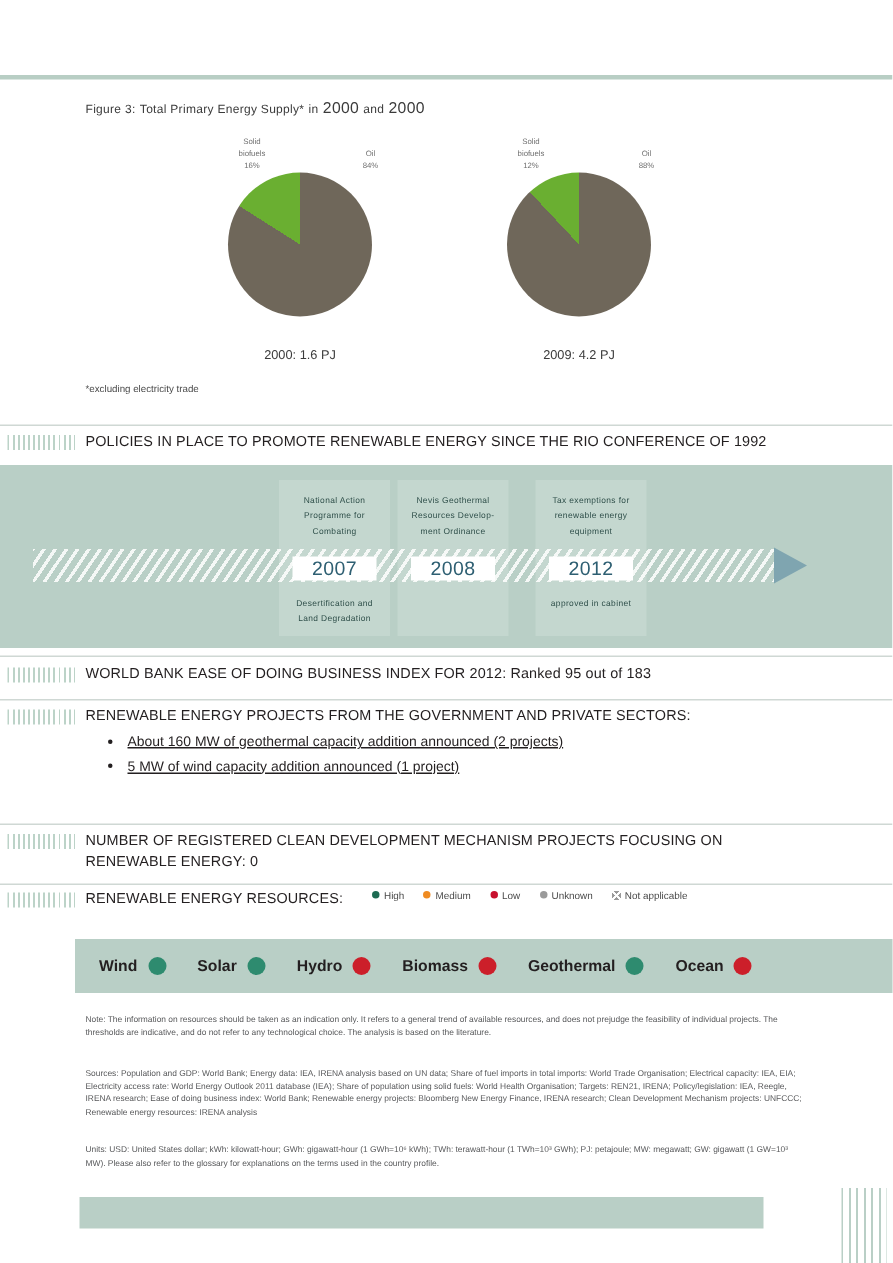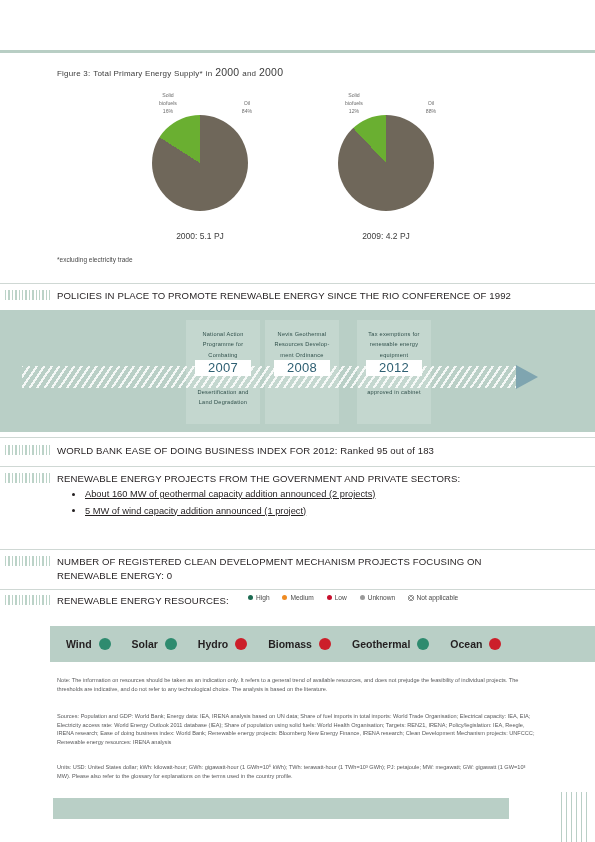--- a/index.html
+++ b/index.html
@@ -147,21 +147,21 @@
   .tl-top, .tl-bot {
     font-size: 5.6px;
     line-height: 1.85;
     letter-spacing: .25px;
     color: #2f4f4a;
     padding: 0 4px;
   }
   .tl-top { padding-top: 9px; }
   .tl-bot { padding-top: 11px; }
   .tl-year {
-    margin: 0 auto 0;
+    margin: 11px auto 0;
     width: 56px;
     background: #ffffff;
     font-size: 13px;
     line-height: 16px;
     color: #2e5f72;
     letter-spacing: .3px;
   }
 
   
   .bullets {
@@ -302,21 +302,21 @@
   <div class="pie p2000" id="pie2000" style="background: conic-gradient(rgb(111, 103, 90) 0deg, rgb(111, 103, 90) 302.4deg, rgb(106, 175, 49) 302.4deg, rgb(106, 175, 49) 360deg);"></div>
   <div class="slice-label sl-2000-bio">
     <span>Solid</span><br>
     <span>biofuels</span><br>
     <span>16%</span>
   </div>
   <div class="slice-label sl-2000-oil">
     <span>Oil</span><br>
     <span>84%</span>
   </div>
-  <div class="pie-cap c2000">2000: 5.1 PJ</div>
+  <div class="pie-cap c2000">2000: 1.6 PJ</div>
 
   <div class="pie p2009" id="pie2009" style="background: conic-gradient(rgb(111, 103, 90) 0deg, rgb(111, 103, 90) 316.8deg, rgb(106, 175, 49) 316.8deg, rgb(106, 175, 49) 360deg);"></div>
   <div class="slice-label sl-2009-bio">
     <span>Solid</span><br>
     <span>biofuels</span><br>
     <span>12%</span>
   </div>
   <div class="slice-label sl-2009-oil">
     <span>Oil</span><br>
     <span>88%</span>

